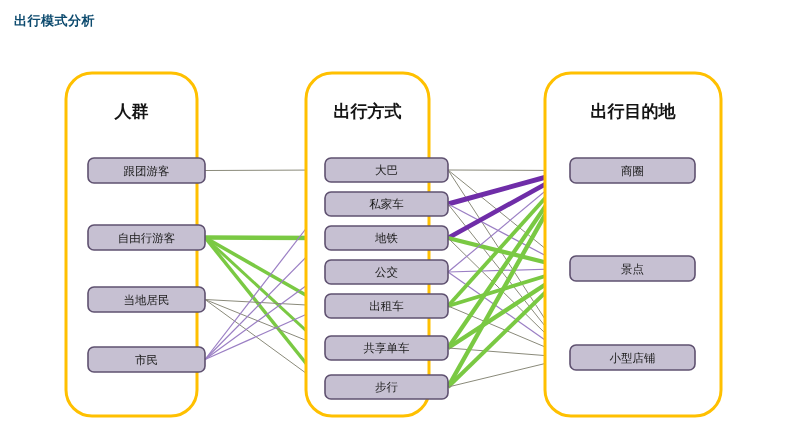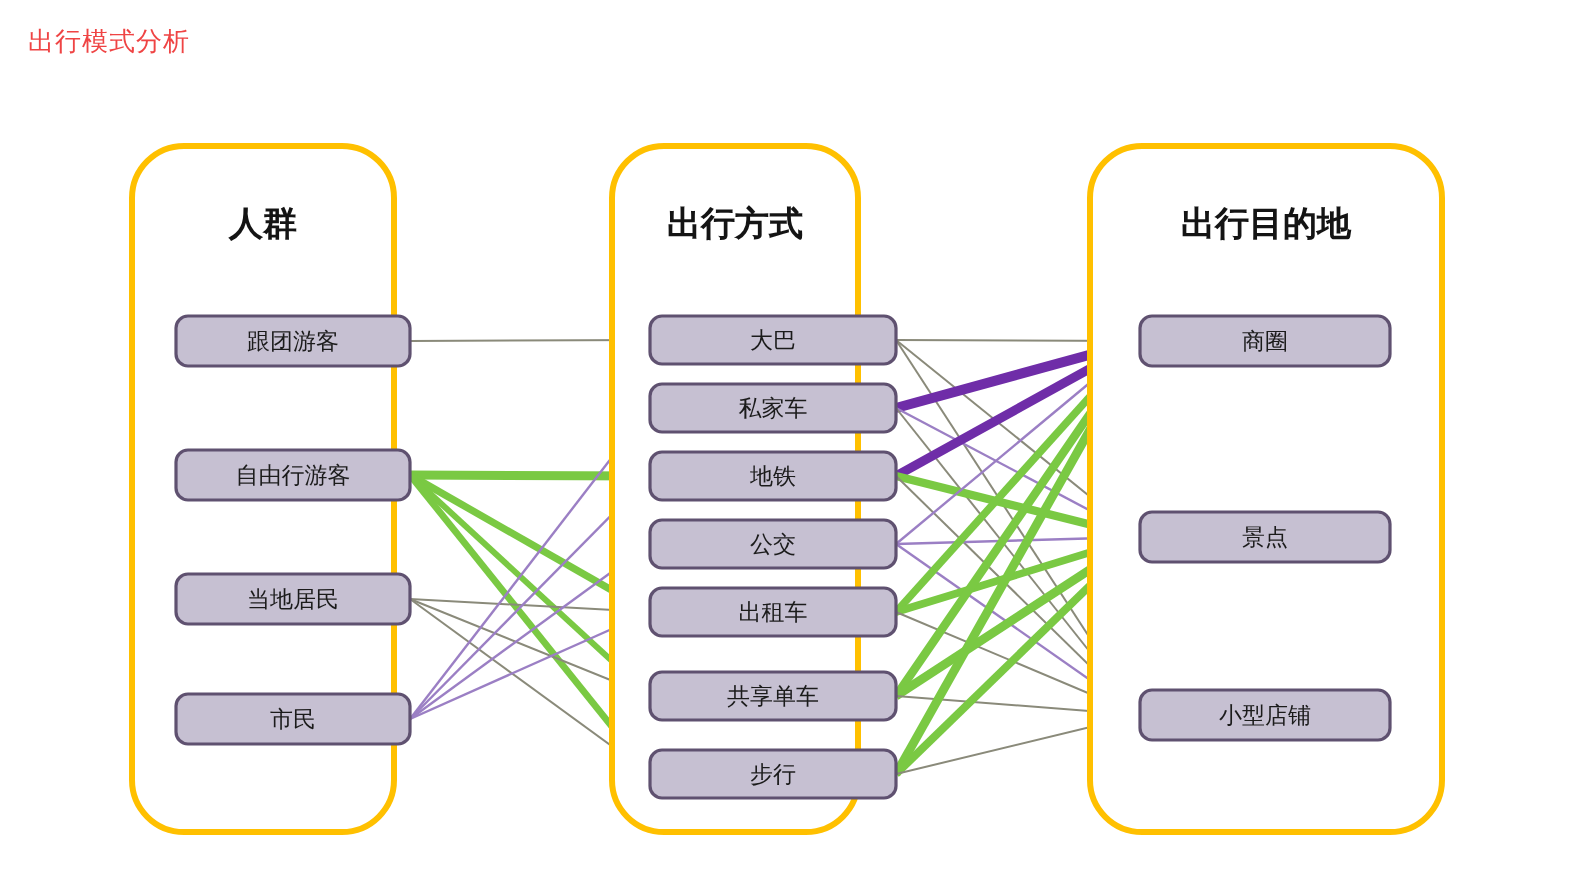--- a/index.html
+++ b/index.html
@@ -12,22 +12,22 @@
     height: 438px;
     position: relative;
     font-family: "Liberation Sans", "DejaVu Sans", sans-serif;
     overflow: hidden;
   }
   #page-title {
     position: absolute;
     left: 14px;
     top: 12px;
     font-size: 13px;
-    font-weight: normal;
-    color: #ef4444;
+    font-weight: bold;
+    color: #0c4a6e;
     letter-spacing: 0.5px;
   }
   #diagram {
     position: absolute;
     left: 0;
     top: 0;
     width: 790px;
     height: 438px;
   }
   .group-box {

